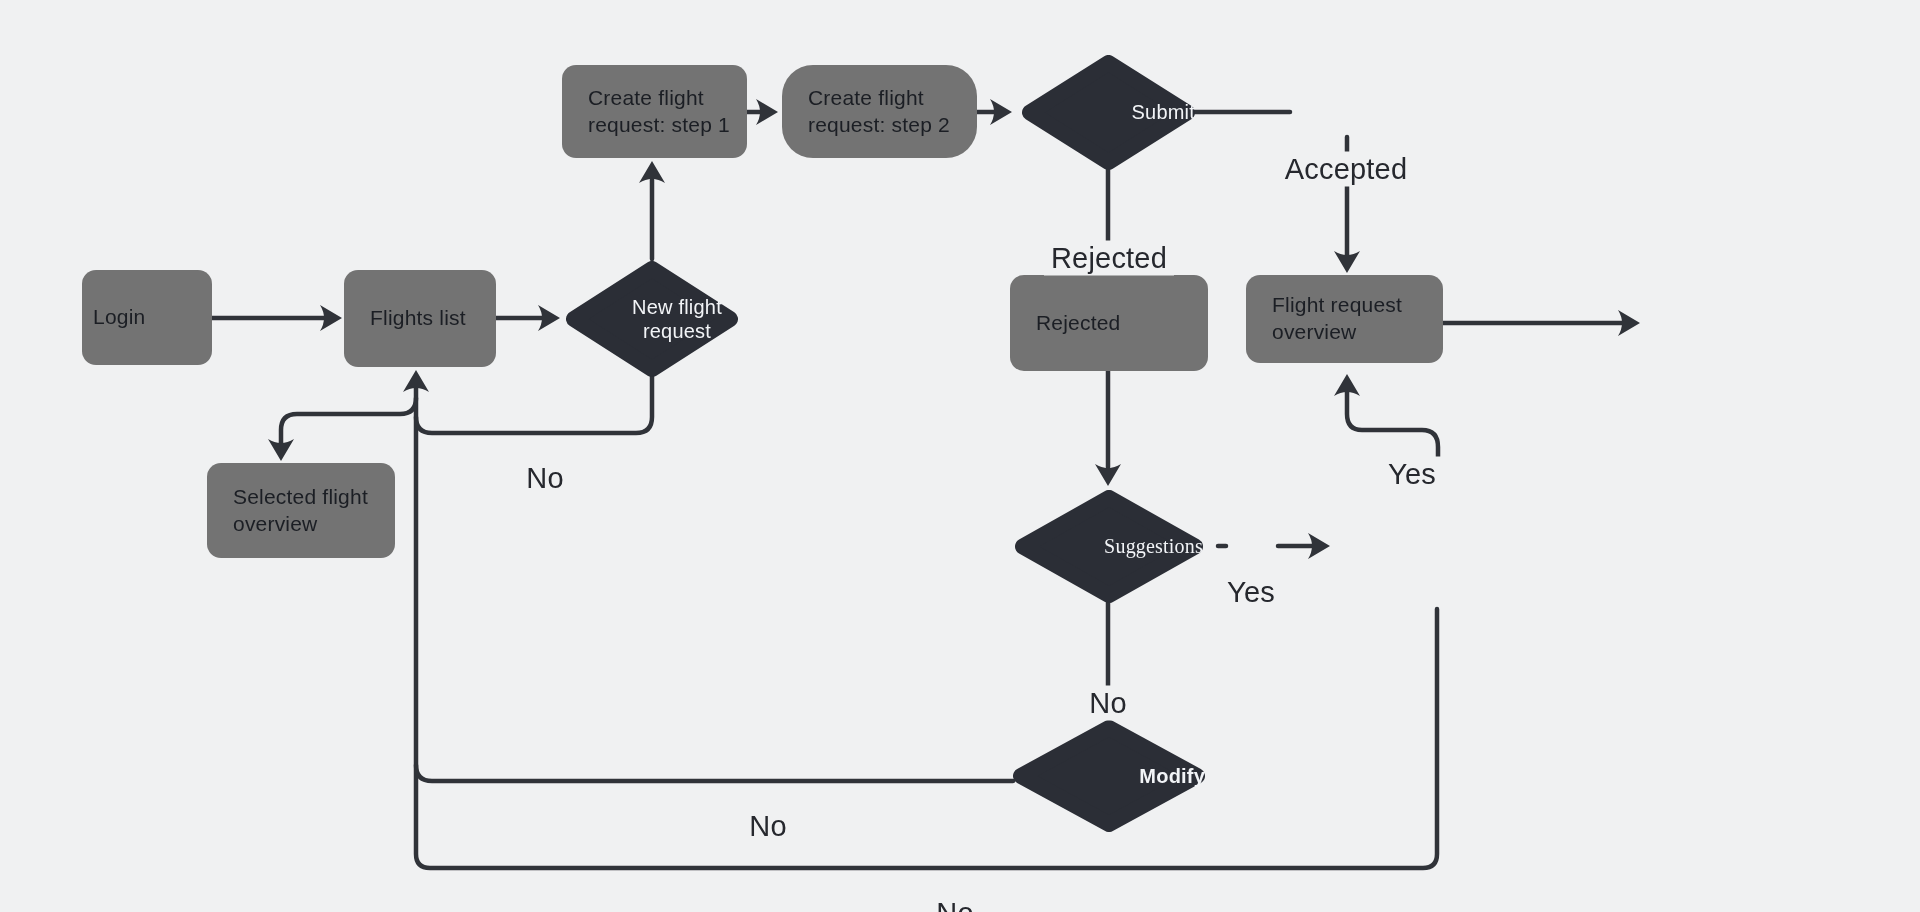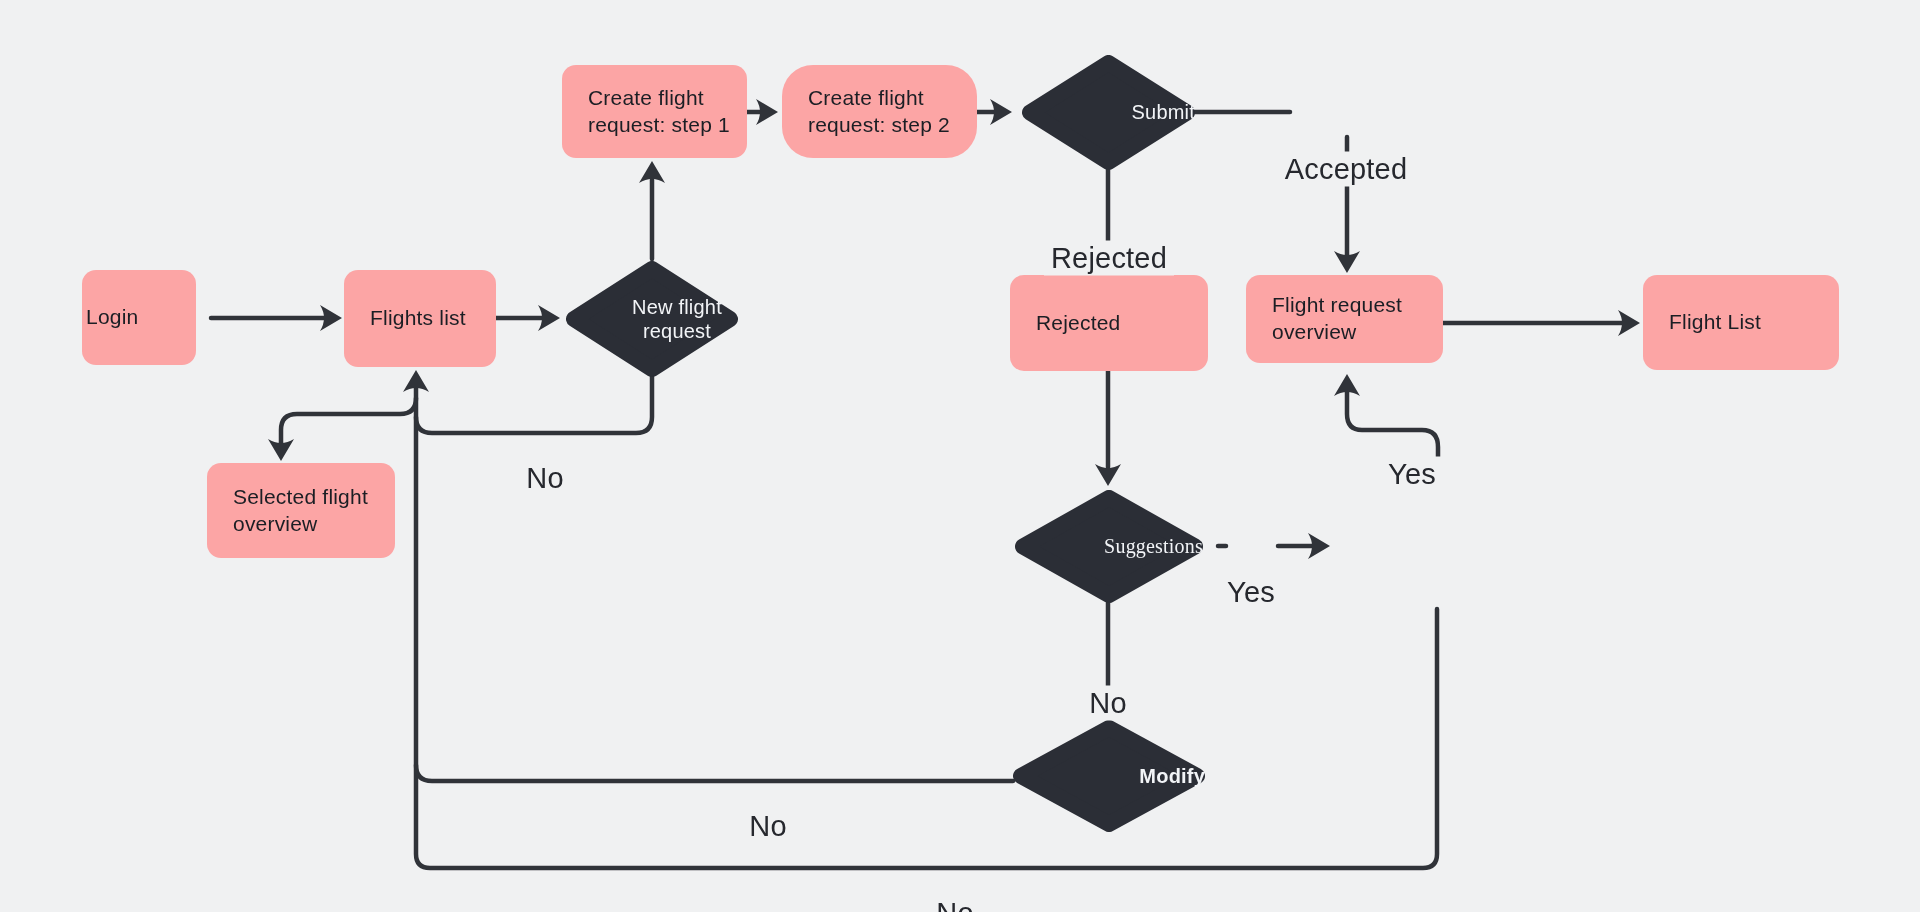--- a/index.html
+++ b/index.html
@@ -4,21 +4,21 @@
 <style>
   html,body{margin:0;padding:0;background:#f0f1f2;}
   .canvas{
     position:relative;width:1920px;height:912px;background:#f0f1f2;
     font-family:"Liberation Sans",sans-serif;overflow:hidden;
   }
   svg.wires{position:absolute;left:0;top:0;width:1920px;height:912px;}
   svg.wires path.w{fill:none;stroke:#303339;stroke-width:4.5;stroke-linecap:round;}
   svg.wires path.h{fill:#303339;stroke:none;}
   .node{
-    position:absolute;background:#fca5a5;border-radius:14px;
+    position:absolute;background:#737373;border-radius:14px;
     display:flex;align-items:center;box-sizing:border-box;
     padding:0 6px 0 26px;color:#1b1e24;font-size:21px;line-height:1.28;
     letter-spacing:.2px;
   }
   .decision{
     position:absolute;display:flex;align-items:center;justify-content:flex-end;
     text-align:center;color:#f2f4f7;font-size:20px;line-height:1.22;letter-spacing:.2px;
   }
   .decision > svg{position:absolute;left:0;top:0;}
   .decision .dlabel{position:relative;z-index:1;}
@@ -77,21 +77,21 @@
     <path class="h" d="M0,0 L13,22 Q0,14 -13,22 Z" transform="translate(416,370)"></path>
 
     <path class="w" d="M416,398 Q416,414 400,414 H297 Q281,414 281,430 V443"></path>
     <path class="h" d="M0,0 L13,-22 Q0,-14 -13,-22 Z" transform="translate(281,461)"></path>
 
     <path class="w" d="M652,377 V417 Q652,433 636,433 H432 Q416,433 416,417"></path>
 
     <path class="w" d="M1013,781 H432 Q416,781 416,765"></path>
   </svg>
 
-  <div class="node" style="left:82px;top:270px;width:114px;height:95px;padding-left:4px;">
+  <div class="node" style="left:82px;top:270px;width:130px;height:95px;padding-left:11px;">
     <span>Login</span>
   </div>
 
   <div class="node" style="left:344px;top:270px;width:152px;height:97px;">
     <span>Flights list</span>
   </div>
 
   <div class="node" style="left:562px;top:65px;width:185px;height:93px;">
     <span>Create flight request: step 1</span>
   </div>
@@ -101,23 +101,20 @@
   </div>
 
   <div class="node" style="left:1010px;top:275px;width:198px;height:96px;">
     <span>Rejected</span>
   </div>
 
   <div class="node" style="left:1246px;top:275px;width:197px;height:88px;">
     <span>Flight request overview</span>
   </div>
 
-  <div class="node" style="left:1643px;top:275px;width:196px;height:95px;">
-    <span>Flight List</span>
-  </div>
 
   <div class="node" style="left:187px;top:463px;width:188px;height:95px;margin-left:20px;">
     <span>Selected flight overview</span>
   </div>
 
   <div class="decision" style="left:566px;top:261px;width:172px;height:116px;">
     <svg width="172" height="116">
       <path d="M86,8 L164,58 L86,108 L8,58 Z" fill="#2b2e36" stroke="#2b2e36" stroke-width="16" stroke-linejoin="round"></path>
     </svg>
     <div class="dlabel" style="width:122px;">New flight request</div>

